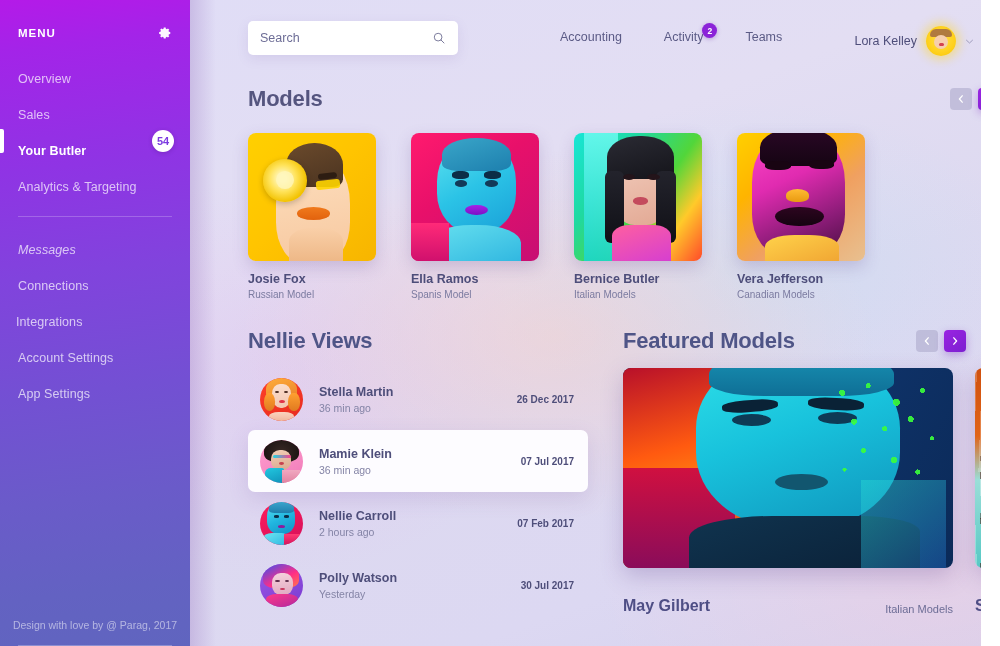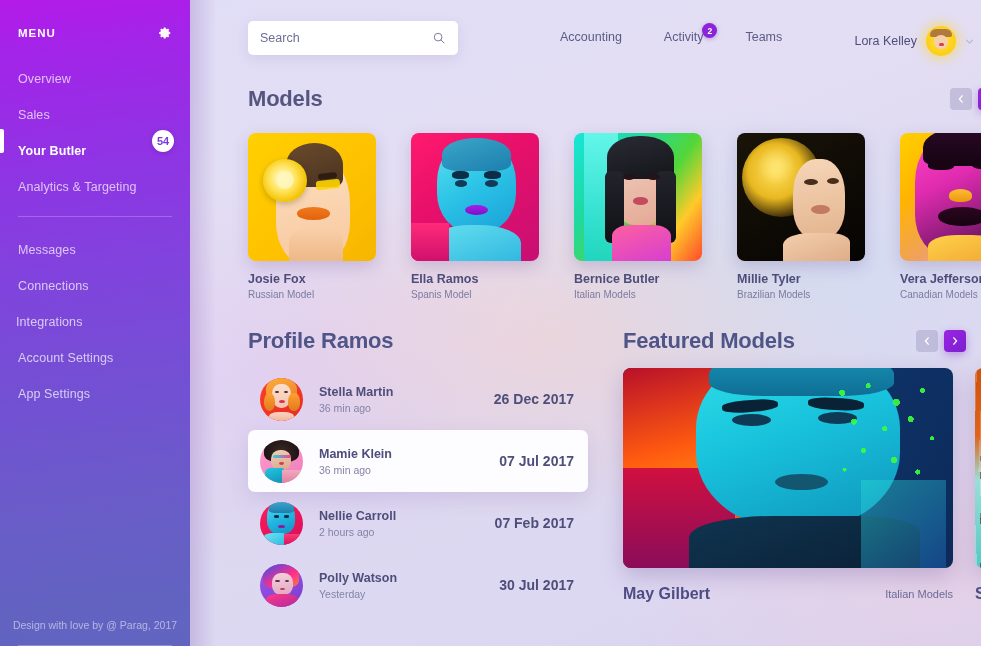--- a/index.html
+++ b/index.html
@@ -155,32 +155,32 @@
   }
   .pv-row.hl { background: #fdfcff; box-shadow: 0 7px 20px rgba(120,90,170,.16); }
   .pv-av {
     width: 43px; height: 43px; border-radius: 50%; overflow: hidden; flex: 0 0 43px;
     position: relative;
   }
   .pv-glow { position:absolute; inset:-7px; border-radius:50%; z-index:-1; filter: blur(7px); opacity:.55; }
   .pv-text { margin-left: 16px; flex: 1; }
   .pv-name { font-size: 12.5px; font-weight: bold; color: #4e4e7a; }
   .pv-time { margin-top: 3px; font-size: 10.5px; color: #8484a6; }
-  .pv-date { font-size: 14px; font-weight: bold; color: #4e4e7a; white-space: nowrap; }
+  .pv-date { font-size: 10px; font-weight: bold; color: #4e4e7a; white-space: nowrap; }
 
   
   #featured-wrap { position: absolute; left: 433px; top: 368px; width: 380px; }
   .feat-row { display: flex; gap: 22px; }
   .feat-card { flex: 0 0 330px; width: 330px; }
   .feat-card.partial { flex: 0 0 90px; width: 90px; }
   .feat-img {
     width: 100%; height: 200px; border-radius: 8px; overflow: hidden;
     box-shadow: 0 8px 22px rgba(90,60,140,.26); position: relative;
   }
-  .feat-cap { margin-top: 17px; display: flex; align-items: center; justify-content: space-between; }
+  .feat-cap { margin-top: 29px; display: flex; align-items: flex-end; justify-content: space-between; }
   .feat-name { font-size: 16px; font-weight: bold; color: #4e4e85; }
   .feat-role { font-size: 11px; color: #6d6d96; }
 
   
   .ph { position: absolute; inset: 0; }
   .ph i { position: absolute; display: block; }
 </style>
 </head>
 <body>
 
@@ -210,21 +210,21 @@
         </div>
         <div class="sb-item" style="margin-top: 10px;">
           <span class="sb-label">Analytics &amp; Targeting</span>
         </div>
       </div>
 
     <div class="sb-divider" style="margin-top:26px"></div>
 
 
     <div id="dash-items">
-        <div class="sb-item" style="margin-top: 10px;">
+        <div class="sb-item" style="margin-top: 10px; font-style: italic;">
           <span class="sb-label">Messages</span>
         </div>
         <div class="sb-item" style="margin-top: 10px;">
           <span class="sb-label">Connections</span>
         </div>
         <div class="sb-item" style="margin-top: 10px; padding-left: 16px;">
           <span class="sb-label">Integrations</span>
         </div>
         <div class="sb-item" style="margin-top: 10px;">
           <span class="sb-label">Account Settings</span>
@@ -336,53 +336,37 @@
       <i style="left:46%;top:50%;width:12%;height:6%;background:#c44b5d;border-radius:50%"></i>
       <i style="left:30%;top:72%;width:46%;height:28%;background:linear-gradient(160deg,#ff5fa0,#d63fd0);border-radius:30% 30% 0 0"></i>
             </div>
           </div>
           <div class="model-name">Bernice Butler</div>
           <div class="model-role">Italian Models</div>
         </div>
         <div class="model-card">
           <div class="model-thumb">
             <div class="ph">
-      <i style="inset:0;background:linear-gradient(150deg,#1a1408,#0d0a05 60%,#060403)"></i>
-      <i style="left:4%;top:4%;width:62%;height:62%;background:radial-gradient(circle at 42% 42%,#ffe060 0%,#e8b820 42%,rgba(160,110,10,.25) 74%,rgba(0,0,0,0) 90%);border-radius:50%"></i>
-      <i style="left:44%;top:20%;width:40%;height:62%;background:linear-gradient(170deg,#f6d6b8,#e3b48e);border-radius:44% 44% 38% 38%"></i>
-      <i style="left:52%;top:36%;width:11%;height:5%;background:#4a2e1c;border-radius:50%"></i>
-      <i style="left:70%;top:35%;width:10%;height:5%;background:#4a2e1c;border-radius:50%"></i>
-      <i style="left:58%;top:56%;width:15%;height:7%;background:#c27a62;border-radius:50%"></i>
-      <i style="left:36%;top:78%;width:52%;height:24%;background:linear-gradient(160deg,#f4cfae,#dcab85);border-radius:40% 30% 0 0"></i>
-      <i style="left:16%;top:10%;width:30%;height:30%;background:radial-gradient(circle,#ffe87a 0%,rgba(255,210,60,0) 70%);opacity:.8"></i>
-            </div>
-          </div>
-          <div class="model-name">Millie Tyler</div>
-          <div class="model-role">Brazilian Models</div>
-        </div>
-        <div class="model-card">
-          <div class="model-thumb">
-            <div class="ph">
       <i style="inset:0;background:linear-gradient(140deg,#ffd000 0%,#ffb400 30%,#f0a060 60%,#e8c090 100%)"></i>
       <i style="left:12%;top:0;width:72%;height:96%;background:linear-gradient(155deg,#ff49c8 0%,#e02bb0 38%,#8c1c78 72%,#4a0e42 100%);border-radius:40% 40% 34% 34%"></i>
       <i style="left:18%;top:-4%;width:60%;height:30%;background:linear-gradient(#2a0826,#150413);border-radius:50% 50% 20% 20%"></i>
       <i style="left:22%;top:22%;width:20%;height:7%;background:#180412;border-radius:40%"></i>
       <i style="left:56%;top:21%;width:20%;height:7%;background:#180412;border-radius:40%"></i>
       <i style="left:38%;top:44%;width:18%;height:10%;background:linear-gradient(#ffbb33,#e89a10);border-radius:50% 50% 40% 40%"></i>
       <i style="left:30%;top:58%;width:38%;height:15%;background:linear-gradient(#2d0620,#150310);border-radius:50%"></i>
       <i style="left:22%;top:80%;width:58%;height:22%;background:linear-gradient(160deg,#ffd24a,#f0a432);border-radius:40% 40% 0 0"></i>
             </div>
           </div>
           <div class="model-name">Vera Jefferson</div>
           <div class="model-role">Canadian Models</div>
         </div>
       </div>
 
     <div class="section-head" style="left:58px; top:328px;">
-      <h2 class="section-title blue">Profile Ramos</h2>
+      <h2 class="section-title blue">Nellie Views</h2>
     </div>
     <div id="profile-views">
         <div class="pv-row">
           <div class="pv-av">
             <span class="pv-glow" style="background:#ff4128"></span>
             <div class="ph">
       <i style="inset:0;background:linear-gradient(150deg,#ff4128,#e62a20)"></i>
       <i style="left:14%;top:2%;width:72%;height:50%;background:linear-gradient(160deg,#ffae3b,#e8812a);border-radius:50% 50% 30% 30%"></i>
       <i style="left:28%;top:16%;width:44%;height:54%;background:linear-gradient(170deg,#fbe0cf,#f2c4ae);border-radius:42% 42% 46% 46%"></i>
       <i style="left:10%;top:36%;width:26%;height:42%;background:linear-gradient(#ffa030,#e07a20);border-radius:46%"></i>

